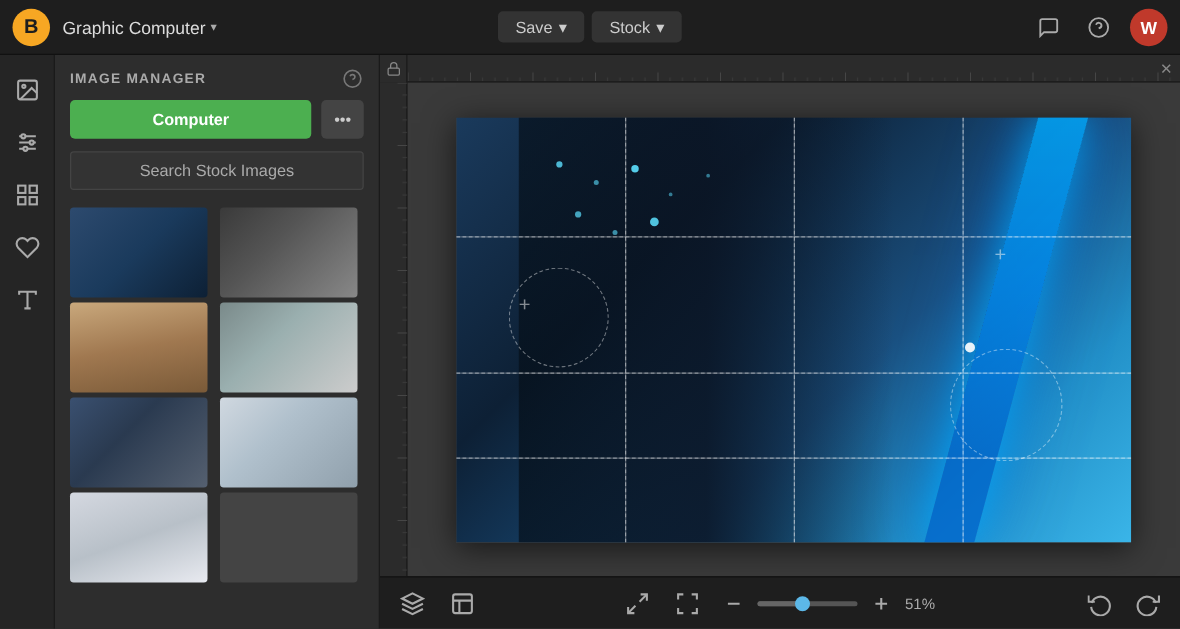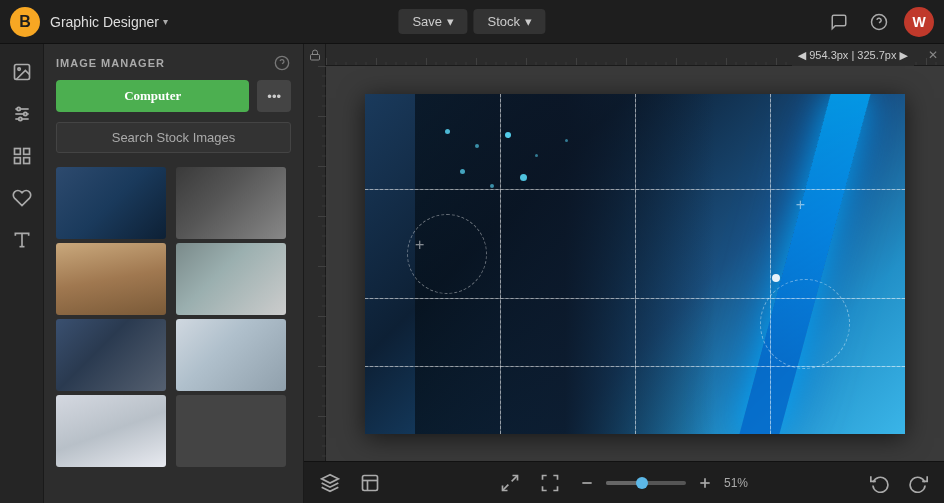--- a/index.html
+++ b/index.html
@@ -177,21 +177,20 @@
     .btn-computer {
       flex: 1;
       background: #4caf50;
       color: #fff;
       border: none;
       border-radius: 4px;
       padding: 8px 0;
       font-size: 13px;
       font-weight: 600;
       cursor: pointer;
-      font-family: Liberation Serif, serif;
     }
     .btn-more {
       background: #444;
       color: #ccc;
       border: none;
       border-radius: 4px;
       padding: 8px 10px;
       font-size: 13px;
       cursor: pointer;
     }
@@ -510,21 +509,21 @@
     .thumb-8 { background: linear-gradient(135deg, #a0a8b0 0%, #8090a0 40%, #6070808 100%); }
   </style>
 </head>
 <body>
 
 <div class="topnav">
   <div class="topnav-logo">
     <span>B</span>
   </div>
   <div class="topnav-app-name">
-    <span>Graphic Designer</span>
+    <span>Graphic Computer</span>
     <span class="chevron">▾</span>
   </div>
 
   <div class="topnav-center">
     <button class="topnav-btn">
       <span>Save</span>
       <span>▾</span>
     </button>
     <button class="topnav-btn">
       <span>Stock</span>
@@ -638,23 +637,20 @@
               <line x1="0" y1="14" x2="0" y2="22" stroke="#555" stroke-width="1"></line>
               <line x1="10" y1="18" x2="10" y2="22" stroke="#444" stroke-width="0.5"></line>
               <line x1="20" y1="18" x2="20" y2="22" stroke="#444" stroke-width="0.5"></line>
               <line x1="30" y1="18" x2="30" y2="22" stroke="#444" stroke-width="0.5"></line>
               <line x1="40" y1="18" x2="40" y2="22" stroke="#444" stroke-width="0.5"></line>
             </pattern>
           </defs>
           <rect width="100%" height="100%" fill="url(#ruler-pat)"></rect>
         </svg>
       </div>
-      <div class="ruler-coords">
-        <span>◀ 954.3px | 325.7px ▶</span>
-      </div>
       <div class="ruler-close">✕</div>
     </div>
 
     <div class="canvas-scroll">
 
       <div class="ruler-v">
         <svg width="22" height="100%" xmlns="http://www.w3.org/2000/svg">
           <defs>
             <pattern id="ruler-v-pat" x="0" y="0" width="22" height="50" patternUnits="userSpaceOnUse">
               <line x1="14" y1="0" x2="22" y2="0" stroke="#555" stroke-width="1"></line>

